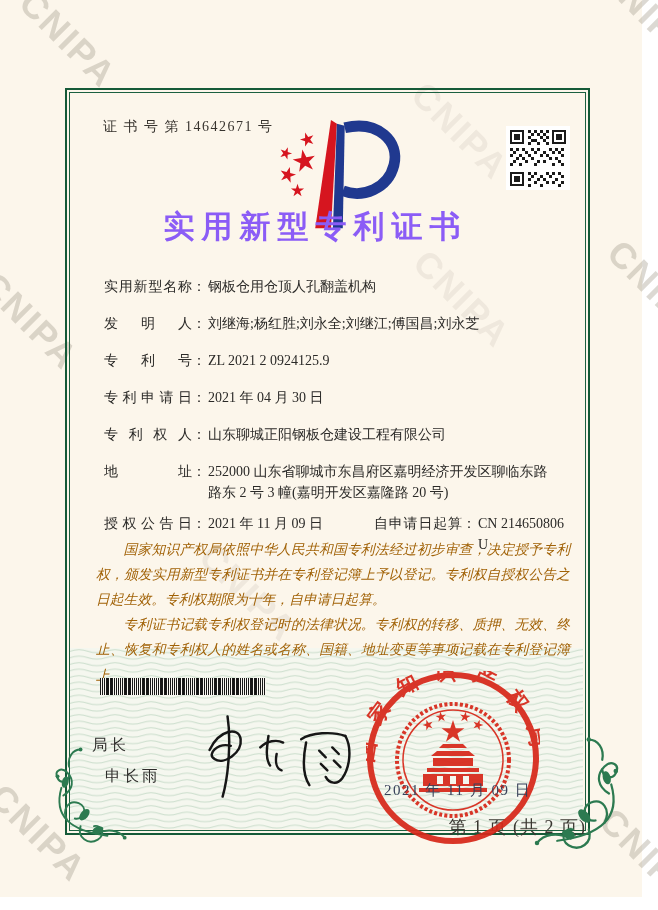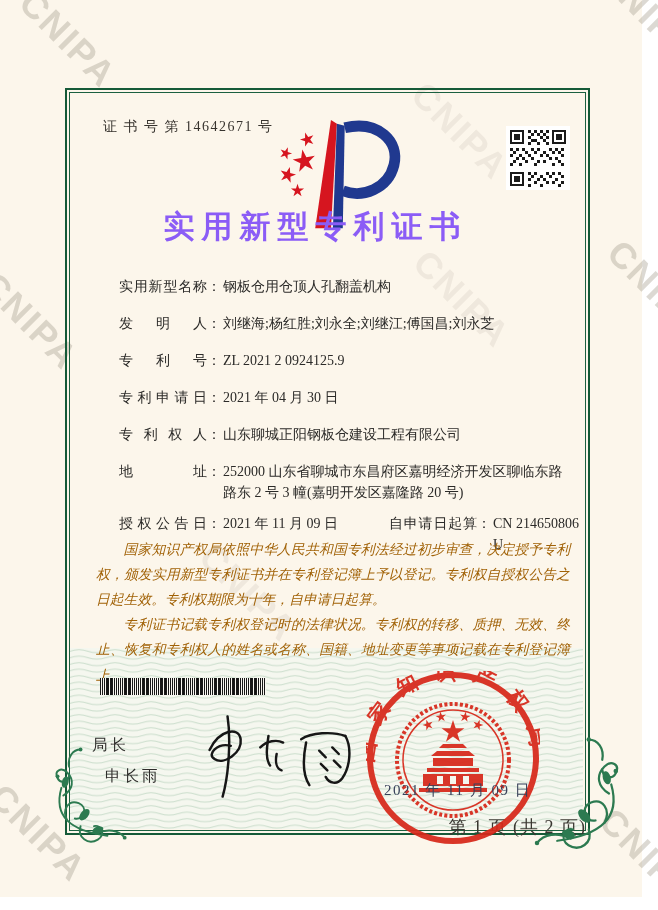--- a/index.html
+++ b/index.html
@@ -21,21 +21,21 @@
   .guilloche{position:absolute;left:70px;top:648px;z-index:2;}
 
   .content{position:absolute;z-index:4;}
 
   .cert-no{left:103px;top:118px;font-size:14px;letter-spacing:1.5px;color:#37332e;}
   .logo{left:250px;top:114px;}
   .qr{left:506px;top:126px;}
   .title{left:55px;top:206px;width:521px;text-align:center;font-size:31px;
          font-weight:600;letter-spacing:7px;color:#8b5cf6;}
 
-  .fields{left:119px;top:276px;width:468px;font-size:14px;color:#2b2a28;line-height:21px;}
+  .fields{left:104px;top:276px;width:468px;font-size:14px;color:#2b2a28;line-height:21px;}
   .frow{display:flex;margin-bottom:16px;}
   .flabel{display:inline-block;width:88px;text-align:justify;text-align-last:justify;flex:none;}
   .fcolon{flex:none;width:16px;}
   .fval{flex:1;}
   .addr-block{margin-bottom:10px;}
   .gval{width:138px;flex:none;}
 
   .paras{left:96px;top:537px;width:474px;font-size:13.8px;line-height:1.82;
          font-style:italic;color:#a16207;text-align:justify;}
   .paras p{margin:0;text-indent:2em;}

